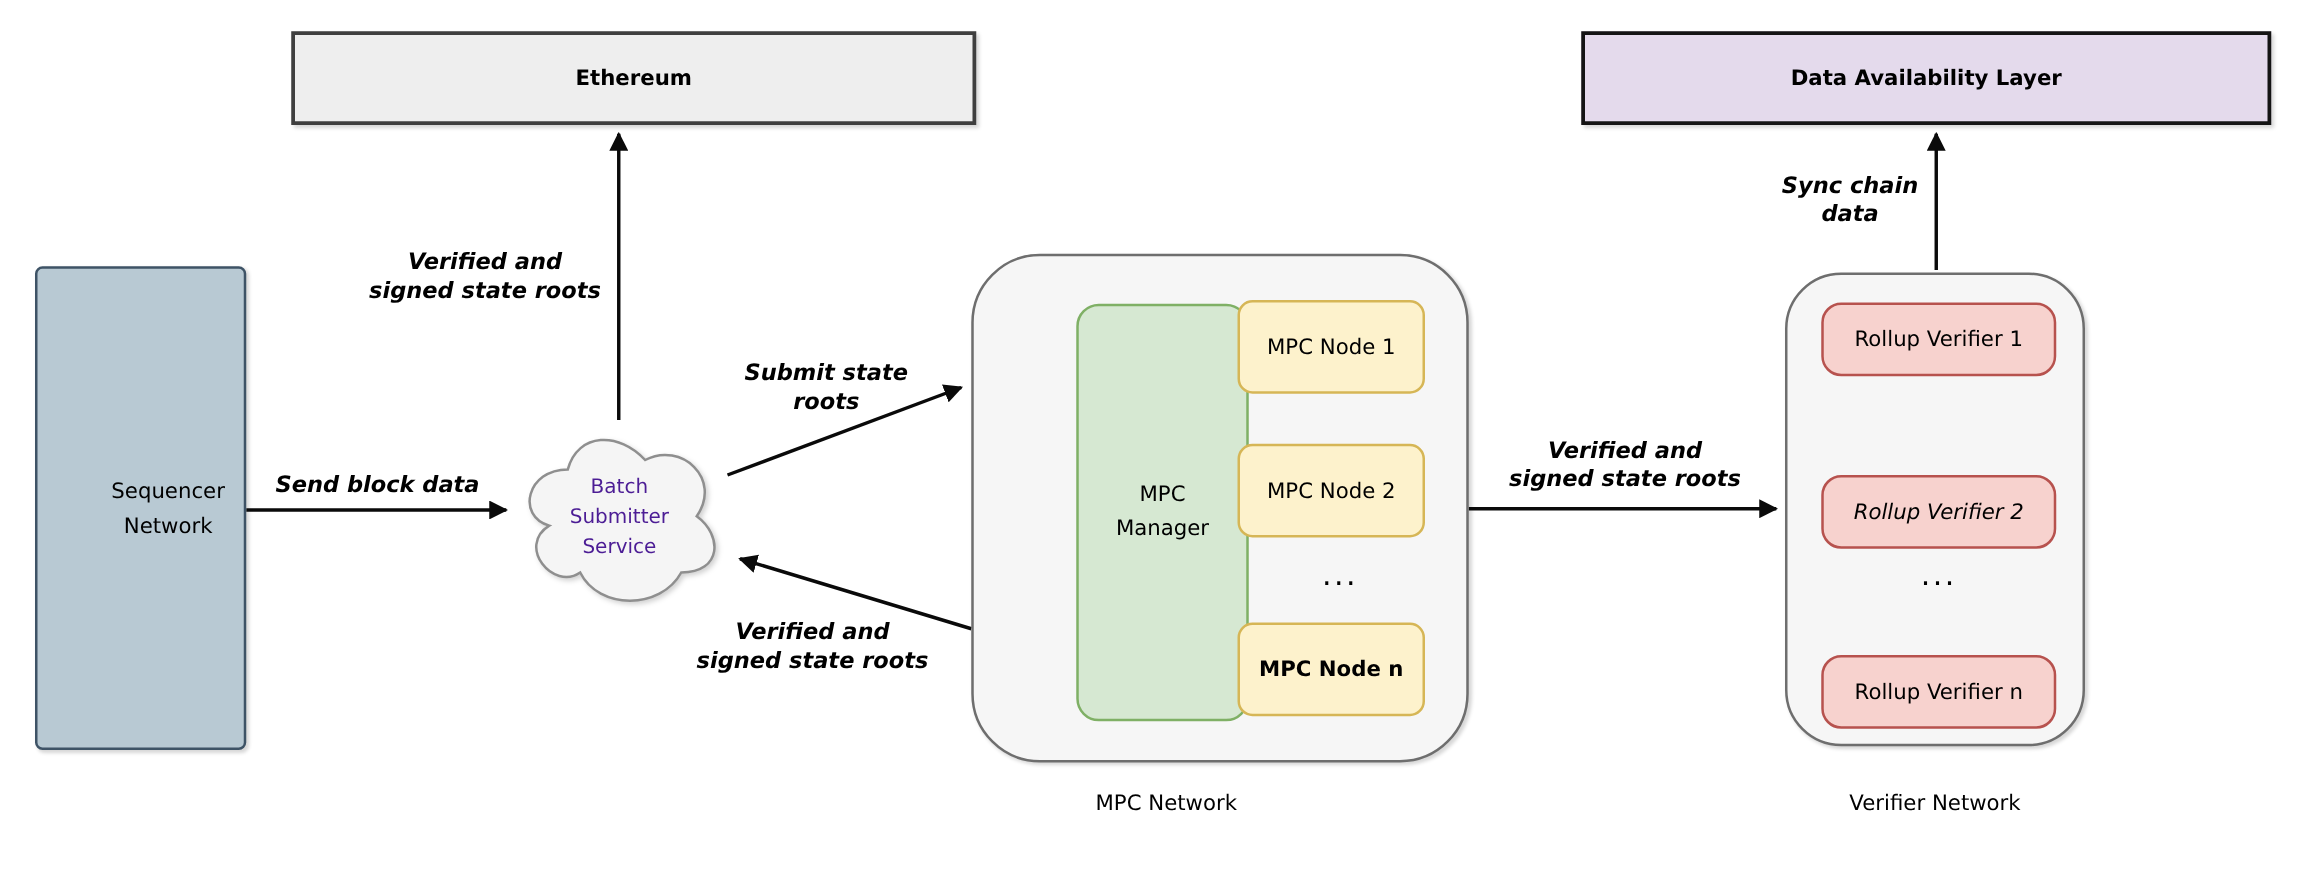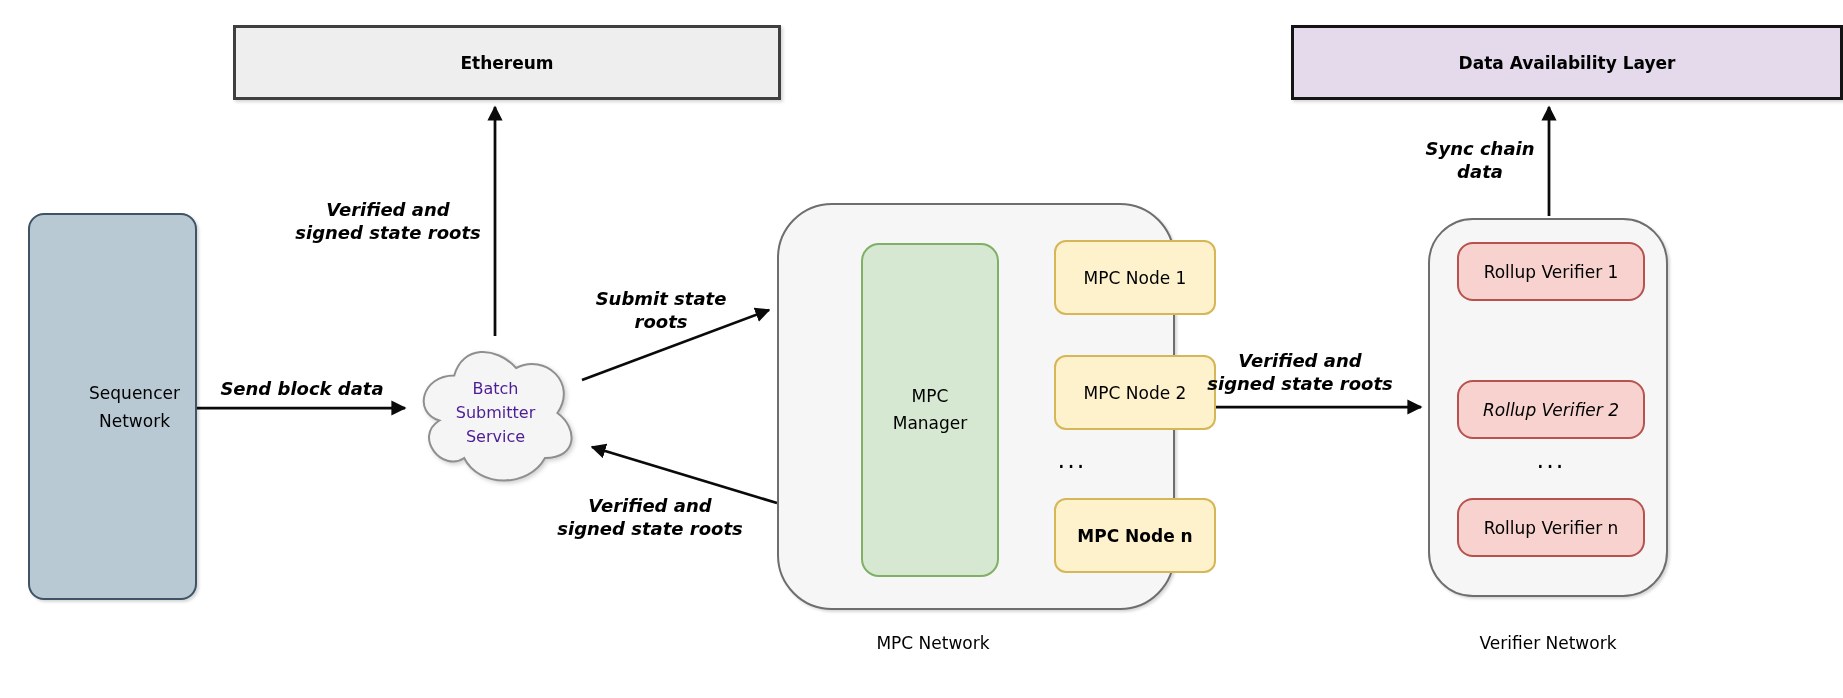--- a/index.html
+++ b/index.html
@@ -15,42 +15,42 @@
   }
   .box{
     position:absolute;box-sizing:border-box;display:flex;align-items:center;justify-content:center;
     text-align:center;z-index:2;white-space:pre-line;
   }
   .shadow{box-shadow:2px 2px 3px rgba(0,0,0,.16);}
   .title-box{font-weight:bold;font-size:17px;}
   #ethereum{left:233px;top:25px;width:548px;height:75px;
     background:var(--ethereum-fill,#eeeeee);border:3px solid var(--ethereum-border,#3f3f3f);}
   #da-layer{left:1265px;top:25px;width:552px;height:75px;
-    background:var(--da-fill,#e4daec);border:3px solid var(--da-border,#141414);margin-left:26px;}
-  #sequencer{left:28px;top:213px;width:169px;height:387px;border-radius:16px;
+    background:var(--da-fill,#e4daec);border:3px solid var(--da-border,#141414);}
+  #sequencer{left:28px;top:213px;width:169px;height:387px;border-radius:6px;
     background:var(--sequencer-fill,#b8c9d3);border:2px solid var(--sequencer-border,#3e5366);
     font-size:17px;line-height:28px;padding-left:44px;}
   #cloud-label{left:413px;top:338px;width:165px;height:150px;
     font-size:16px;line-height:24px;color:#4c1d95;}
   #mpc-container{left:777px;top:203px;width:398px;height:407px;border-radius:55px;
     background:var(--network-fill,#f6f6f6);border:2px solid var(--network-border,#6e6e6e);}
   #mpc-manager{left:861px;top:243px;width:138px;height:334px;border-radius:18px;
     background:var(--manager-fill,#d6e8d2);border:2px solid var(--manager-border,#7fb065);
     font-size:17px;line-height:27px;}
-  .mpc-node{left:1054px;width:162px;height:75px;border-radius:12px;
+  .mpc-node{left:990px;width:150px;height:75px;border-radius:12px;
     background:var(--mpc-node-fill,#fdf2cc);border:2px solid var(--mpc-node-border,#d6b656);
     font-size:17px;}
   #mpc-node-1{top:240px;} #mpc-node-2{top:355px;} #mpc-node-n{top:498px;font-weight:bold;}
   #mpc-dots{left:1002px;top:440px;width:140px;height:40px;font-size:24px;letter-spacing:2px;}
   #verifier-container{left:1428px;top:218px;width:240px;height:379px;border-radius:45px;
     background:var(--network-fill,#f6f6f6);border:2px solid var(--network-border,#6e6e6e);}
   .verifier-node{left:1457px;width:188px;height:59px;border-radius:16px;
     background:var(--verifier-fill,#f7d2ce);border:2.5px solid var(--verifier-border,#b7524e);
     font-size:17px;}
-  #verifier-1{top:242px;} #verifier-2{top:380px;font-style:italic;} #verifier-n{top:498px;}
+  #verifier-1{top:242px;} #verifier-2{top:380px;font-style:italic;} #verifier-n{top:524px;}
   #verifier-dots{left:1457px;top:440px;width:188px;height:40px;font-size:24px;letter-spacing:2px;}
   .container-label{height:26px;font-size:17px;z-index:2;}
   #mpc-network-label{left:783px;top:630px;width:300px;}
   #verifier-network-label{left:1428px;top:630px;width:240px;text-align:right;}
   .edge-label{
     position:absolute;transform:translate(-50%,-50%);z-index:3;
     font-size:18px;font-weight:bold;font-style:italic;text-align:center;
     line-height:23px;white-space:pre-line;color:#000;
   }
   #lbl-send{left:302px;top:388px;}

